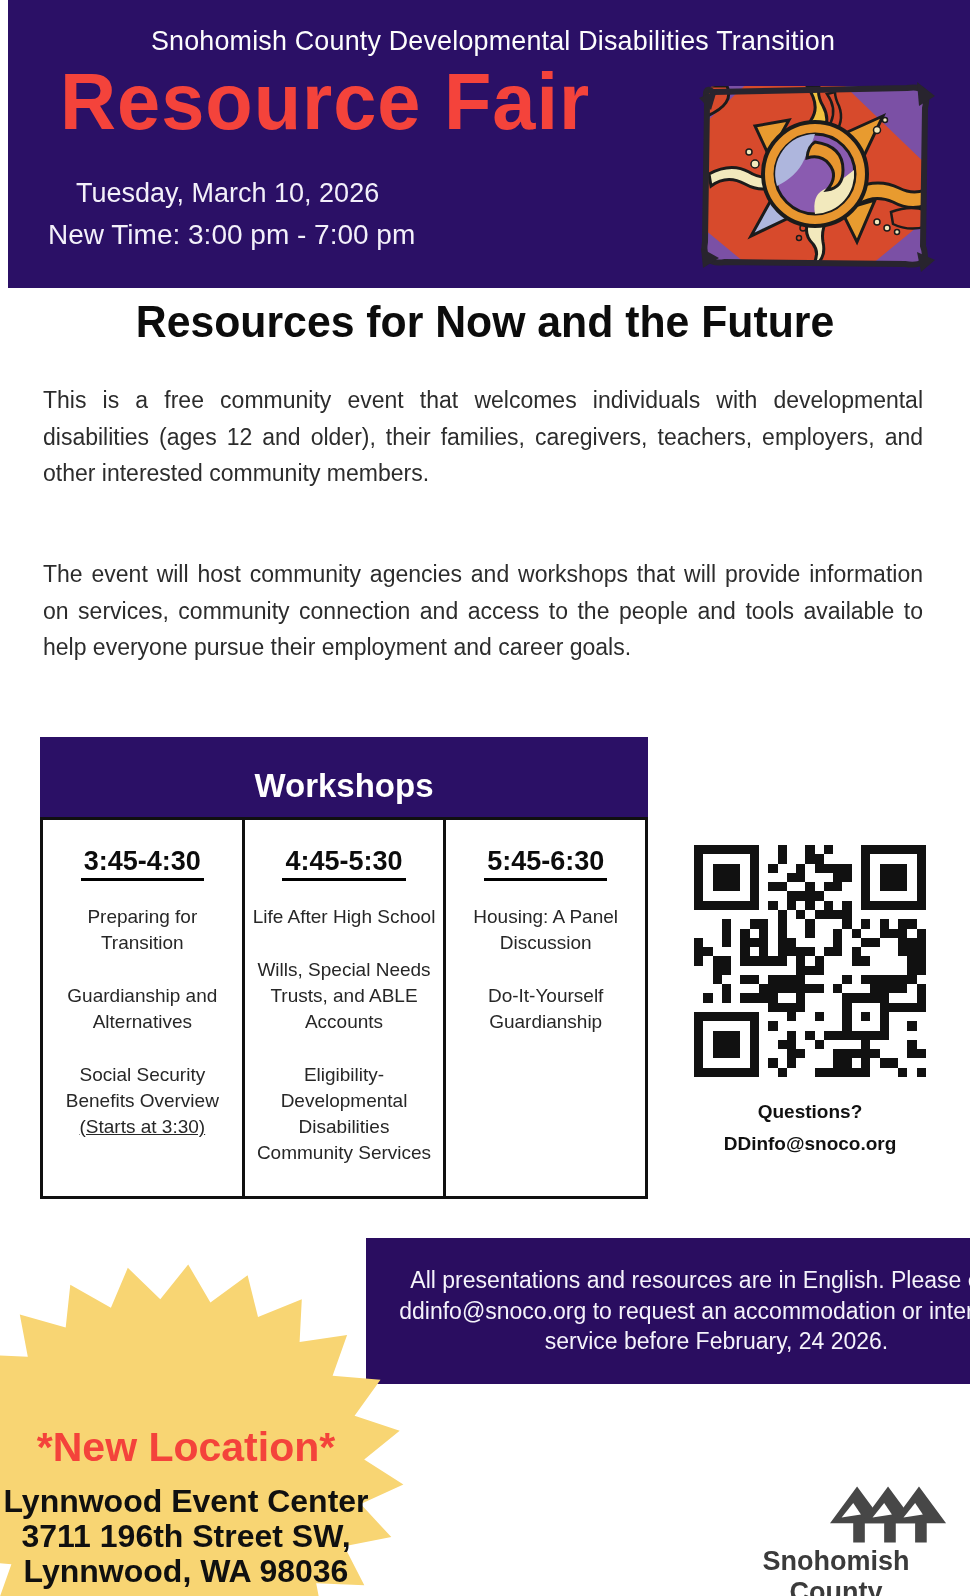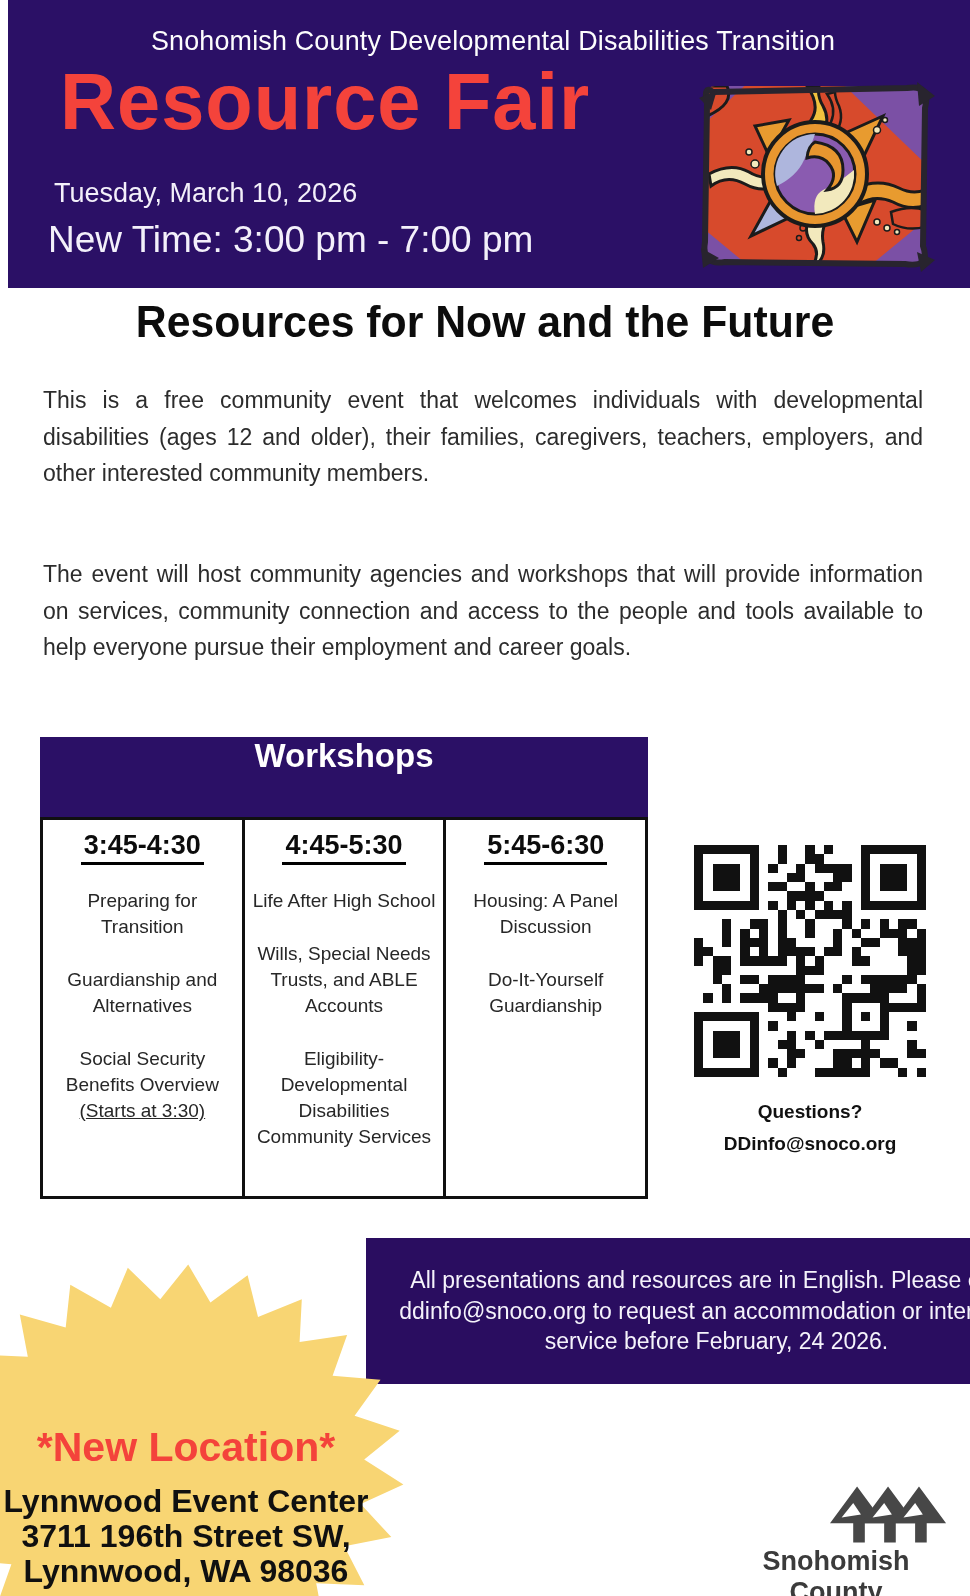--- a/index.html
+++ b/index.html
@@ -7,37 +7,37 @@
     position:relative; width:970px; height:1596px; margin:0 auto;
     background:#ffffff; overflow:hidden;
     font-family:"Liberation Sans", sans-serif; color:#1a1a1a;
   }
   
   .hero{position:absolute;left:0;top:0;width:970px;height:288px;background:var(--indigo,#2b1066);margin-left:8px;}
   .hero-super{position:absolute;left:0;top:25px;width:100%;text-align:center;
     color:#fdfdfd;font-size:28px;letter-spacing:0.2px;transform:scaleX(.96);}
   .hero-title{position:absolute;left:52px;top:56px;color:var(--red,#f4433b);
     font-size:80px;font-weight:bold;letter-spacing:1px;transform:scaleX(.97);transform-origin:left;}
-  .hero-date{position:absolute;left:46px;top:178px;color:#f3f0fa;font-size:27px;}
-  .hero-time{position:absolute;left:40px;top:219px;color:#f3f0fa;font-size:37px;}
+  .hero-date{position:absolute;left:68px;top:178px;color:#f3f0fa;font-size:27px;}
+  .hero-time{position:absolute;left:40px;top:219px;color:#f3f0fa;font-size:28px;}
   .sun-art{position:absolute;left:683px;top:72px;width:252px;height:210px;}
   
   .main-heading{position:absolute;left:0;top:296px;width:100%;margin:0;text-align:center;
     color:#0c0c0c;font-size:45px;font-weight:bold;transform:scaleX(.95);}
   .body-par{position:absolute;left:43px;width:880px;margin:0;text-align:justify;
     color:#2c2c2c;font-size:23px;line-height:36.5px;}
   .p1{top:374px;margin-top:8px;}
   .p2{top:556px;}
   
   .ws-bar{position:absolute;left:40px;top:737px;width:608px;height:97px;
-    background:var(--indigo,#2b1066);display:flex;align-items:flex-start;justify-content:center;}
+    background:var(--indigo,#2b1066);display:flex;align-items:center;justify-content:center;}
   .ws-bar span{color:#fff;font-size:33px;font-weight:bold;}
   .ws-table{position:absolute;left:40px;top:817px;width:608px;height:382px;
     border:3px solid #101010;background:#fff;display:flex;box-sizing:border-box;}
-  .ws-col{flex:1;border-right:3px solid #101010;padding:8px 4px 0;text-align:center;box-sizing:border-box;}
+  .ws-col{flex:1;border-right:3px solid #101010;padding:24px 4px 0;text-align:center;box-sizing:border-box;}
   .ws-col:last-child{border-right:none;}
   .ws-time{font-size:27px;font-weight:bold;color:#0c0c0c;margin-top:2px;}
   .ws-time span{border-bottom:3px solid #000;padding:0 3px 2px;}
   .ws-session{font-size:19px;line-height:26px;color:#272727;margin-top:27px;}
   .ws-note{text-decoration:underline;}
   
   .qr{position:absolute;left:694px;top:845px;width:232px;height:232px;}
   .qr-caption{position:absolute;left:662px;top:1096px;width:296px;text-align:center;
     font-weight:bold;color:#111;font-size:19px;line-height:32px;}
   

